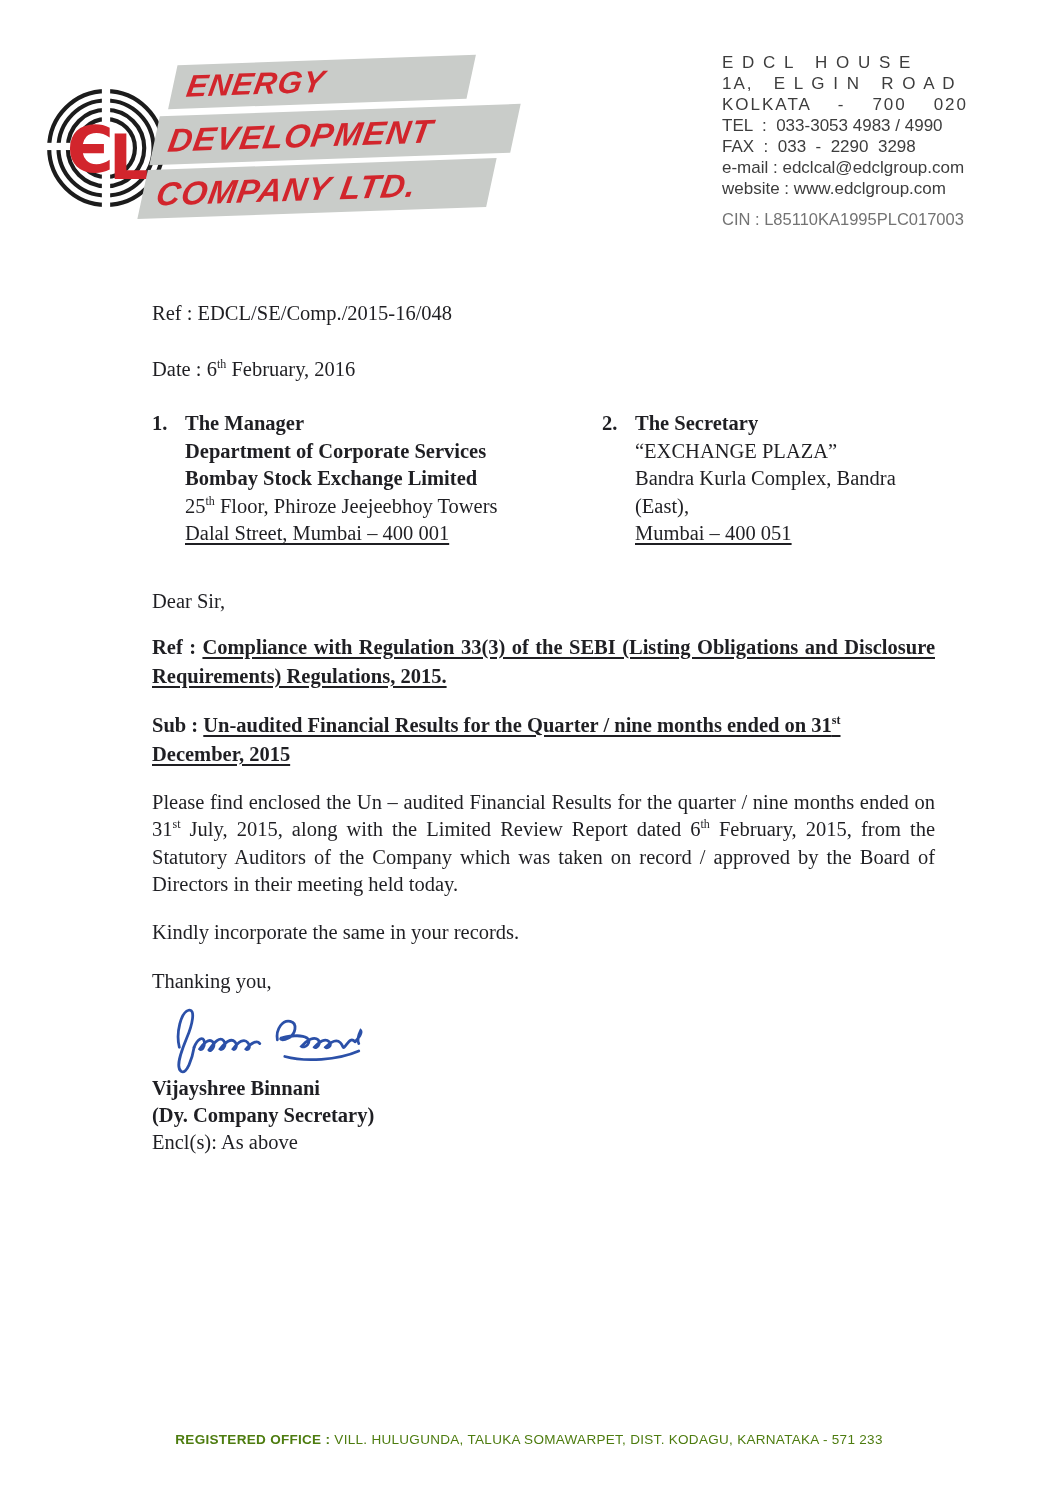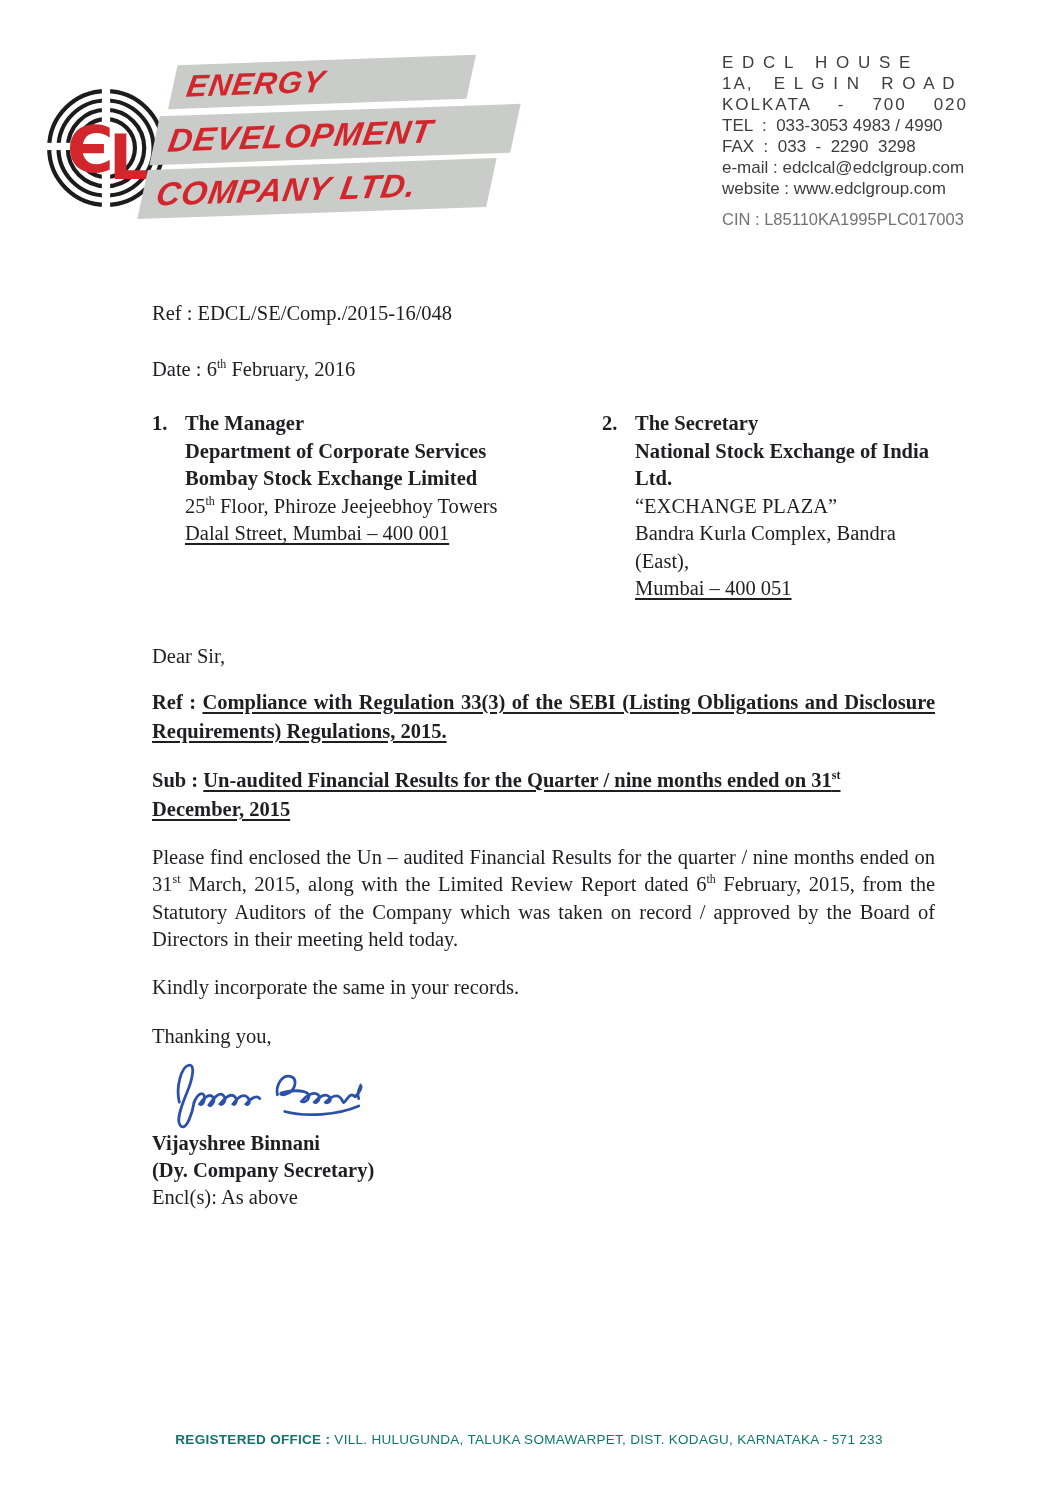--- a/index.html
+++ b/index.html
@@ -69,21 +69,21 @@
   .close .company { font-weight:bold; }
   .sig-svg { display:block; margin:6px 0 0 10px; }
   .sig-name  { font-weight:bold; margin-top:0px; }
   .sig-title { font-weight:bold; }
   .encl { margin-top:0; }
 
   
   .footer {
     position:absolute; left:0; top:1432px; width:1058px;
     text-align:center; font-family:"Liberation Sans", sans-serif;
-    font-size:13.5px; color:#0f766e; letter-spacing:0.3px;
+    font-size:13.5px; color:#4d7c0f; letter-spacing:0.3px;
   }
   .footer .lbl { font-weight:bold; }
 </style>
 </head>
 <body>
 
 <div class="page">
 
   <svg class="logo-icon" viewBox="0 0 120 120">
     <g stroke="#1c1c1c" fill="none" stroke-width="4">
@@ -135,35 +135,34 @@
           <div class="b">Department of Corporate Services</div>
           <div class="b">Bombay Stock Exchange Limited</div>
           <div><span>25</span><sup>th</sup><span> Floor, Phiroze Jeejeebhoy Towers</span></div>
           <div class="u">Dalal Street, Mumbai – 400 001</div>
         </div>
       </div>
       <div class="addr addr2">
         <span class="num">2.</span>
         <div>
           <div class="b">The Secretary</div>
-          <div class="b">National Stock Exchange of India Ltd.</div>
           <div>“EXCHANGE PLAZA”</div>
           <div>Bandra Kurla Complex, Bandra (East),</div>
           <div class="u">Mumbai – 400 051</div>
         </div>
       </div>
     </div>
 
     <div class="salutation">Dear Sir,</div>
 
     <div class="refp"><span>Ref : </span><span class="u">Compliance with Regulation 33(3) of the SEBI (Listing Obligations and Disclosure Requirements) Regulations, 2015.</span></div>
 
     <div class="subp"><span>Sub : </span><span class="u"><span>Un-audited Financial Results for the Quarter / nine months ended on 31</span><sup>st</sup><span> December,  2015</span></span></div>
 
-    <div class="p1"><span>Please find enclosed the Un – audited Financial Results for the quarter / nine months ended on 31</span><sup>st</sup><span> March, 2015, along with the Limited Review Report dated 6</span><sup>th</sup><span> February, 2015, from the Statutory Auditors of the Company which was taken on record / approved by the Board of Directors in their meeting held today.</span></div>
+    <div class="p1"><span>Please find enclosed the Un – audited Financial Results for the quarter / nine months ended on 31</span><sup>st</sup><span> July, 2015, along with the Limited Review Report dated 6</span><sup>th</sup><span> February, 2015, from the Statutory Auditors of the Company which was taken on record / approved by the Board of Directors in their meeting held today.</span></div>
 
     <div class="p2">Kindly incorporate the same in your records.</div>
 
     <div class="thank">Thanking you,</div>
 
 
     <svg class="sig-svg" width="240" height="74" viewBox="0 0 250 80">
       <g fill="none" stroke="#2b50a8" stroke-width="3" stroke-linecap="round">
         <path d="M14,50 C10,34 16,12 24,10 C32,8 28,26 22,40 C15,57 10,72 16,76 C22,80 28,62 30,50"></path>
         <path d="M30,50 C34,40 40,38 41,44 C42,50 38,54 36,52 C40,46 46,40 50,44 C54,48 48,56 46,53 C52,44 58,38 62,43 C66,48 60,54 58,52 C64,44 70,40 74,44 C78,48 74,54 72,52 C78,44 84,40 88,45 C92,50 88,54 86,52 C92,45 98,42 101,46"></path>

